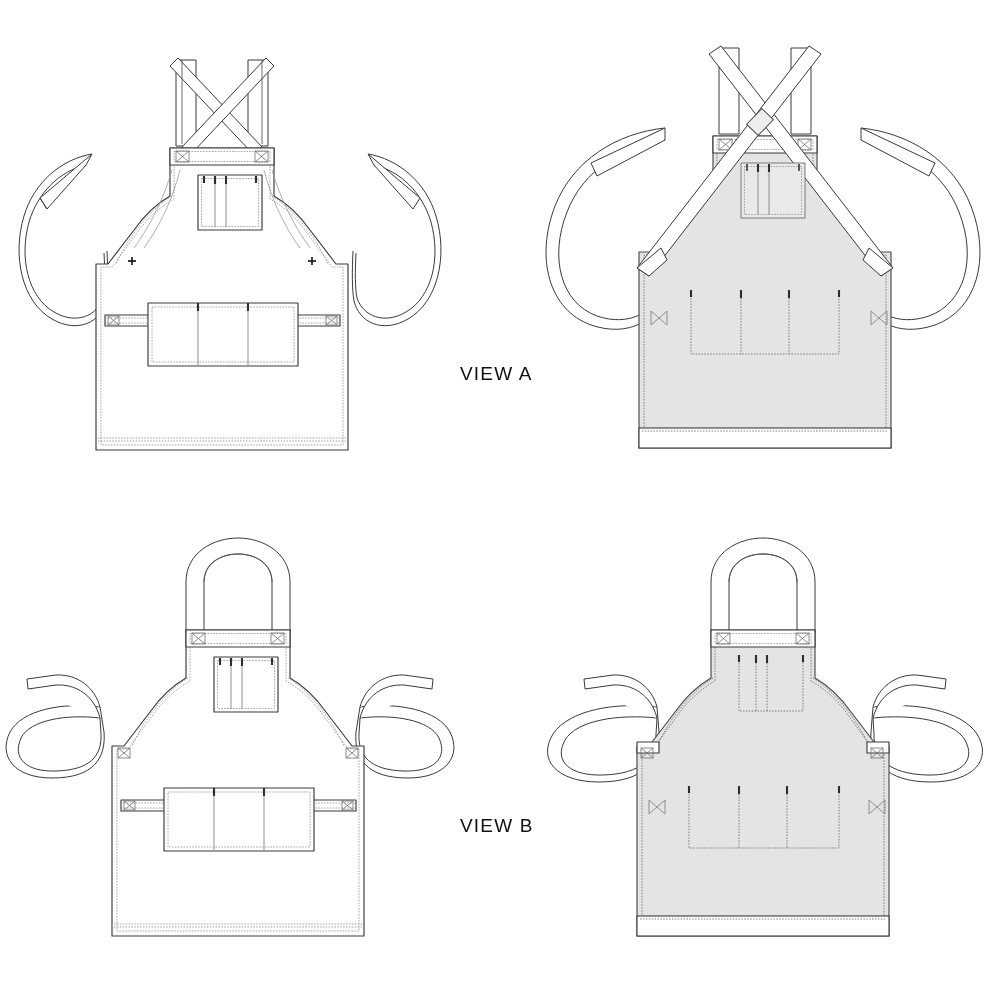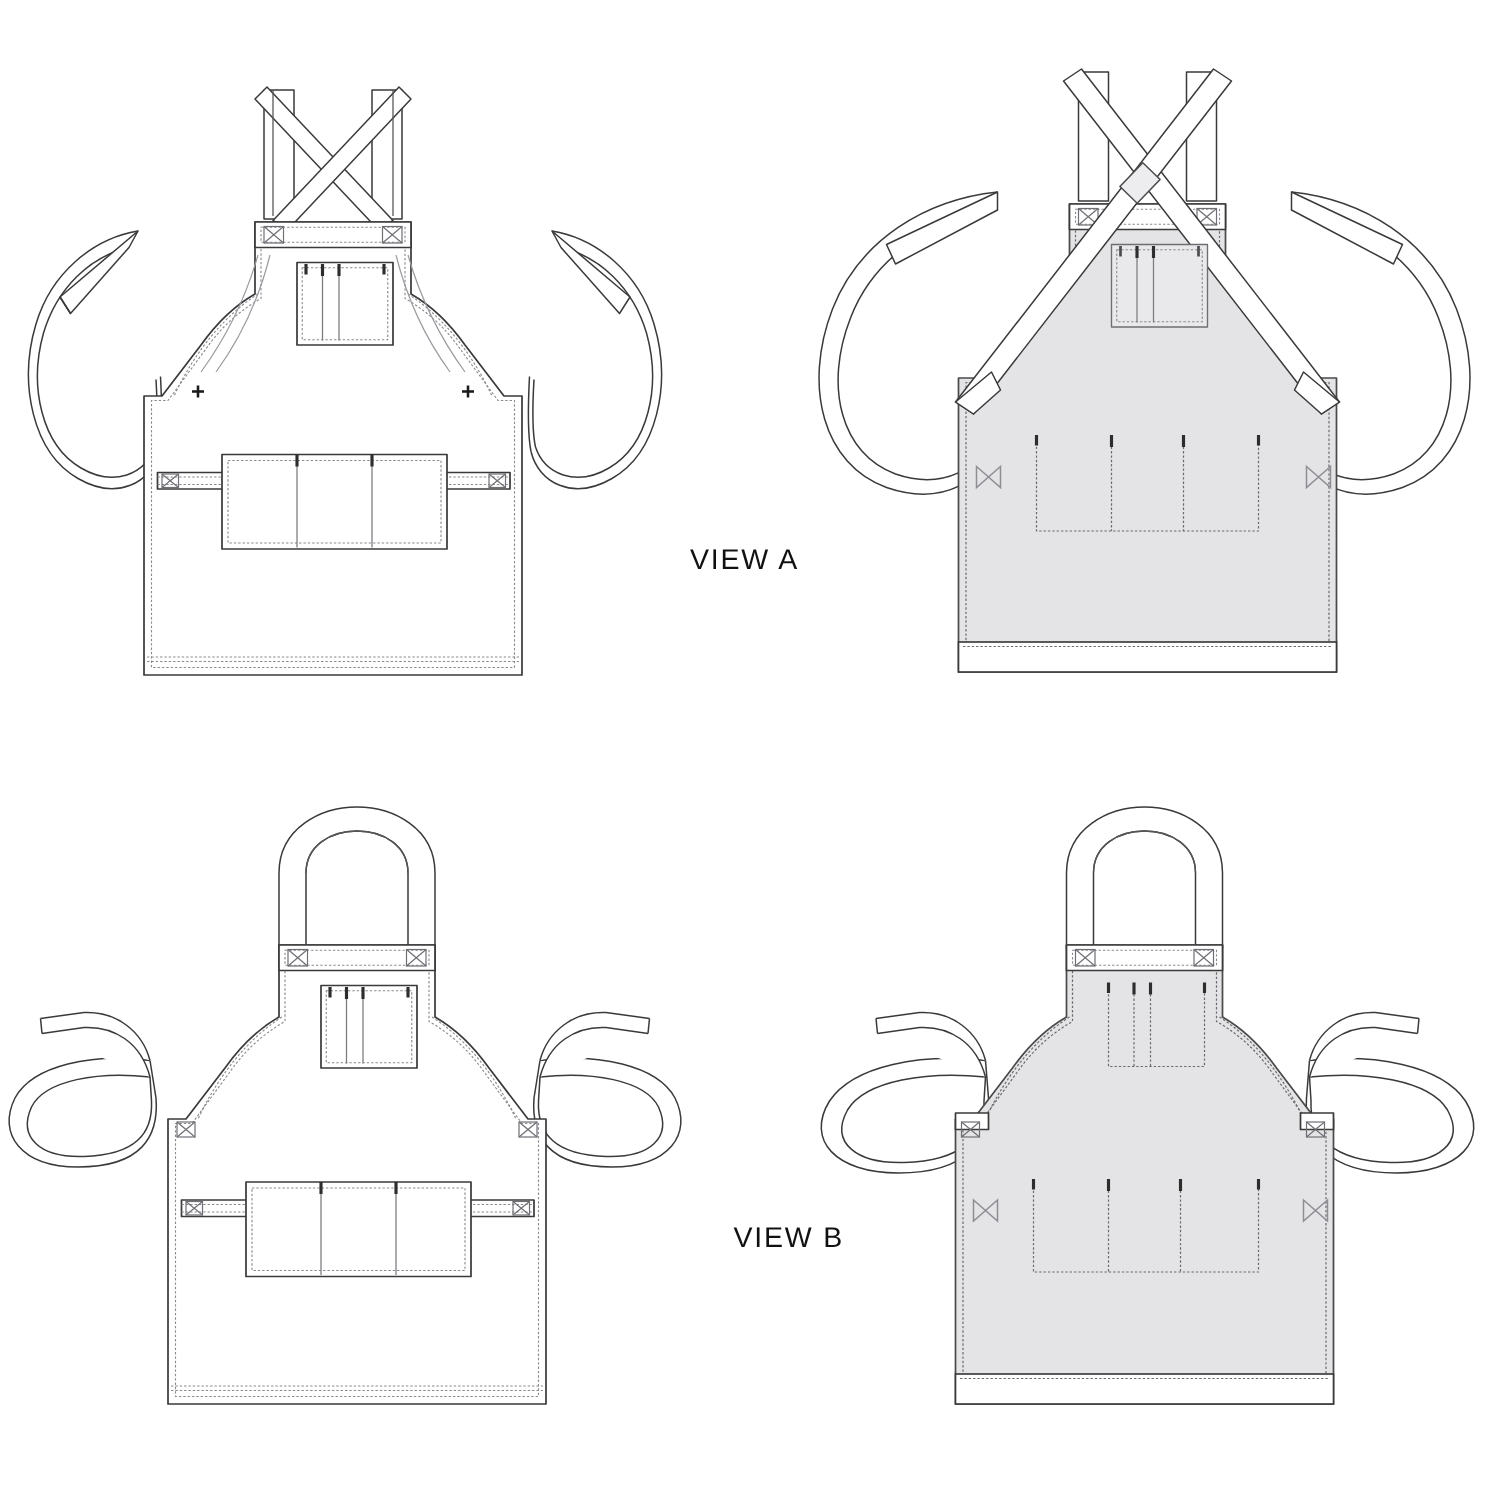--- a/index.html
+++ b/index.html
@@ -470,15 +470,15 @@
         <path class="bowtie" d="M360,280 L352,287 L360,294 Z"></path>
       </g>
 
       <g>
         <rect class="hem-white" x="112" y="396" width="252" height="20"></rect>
         <line class="stitch-dk" x1="115" y1="399" x2="361" y2="399"></line>
       </g>
     </svg>
   </div>
 
-  <div class="view-label" style="left:460px;top:815px;margin-left:29px;">VIEW B</div>
+  <div class="view-label" style="left:460px;top:815px;">VIEW B</div>
 
 </div>
 
 </body></html>

